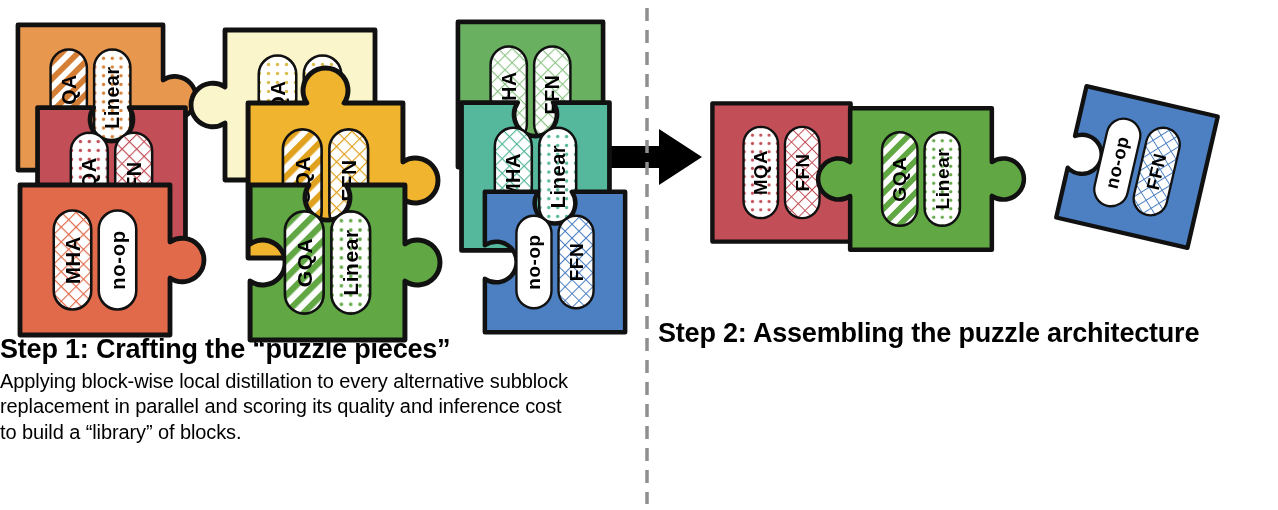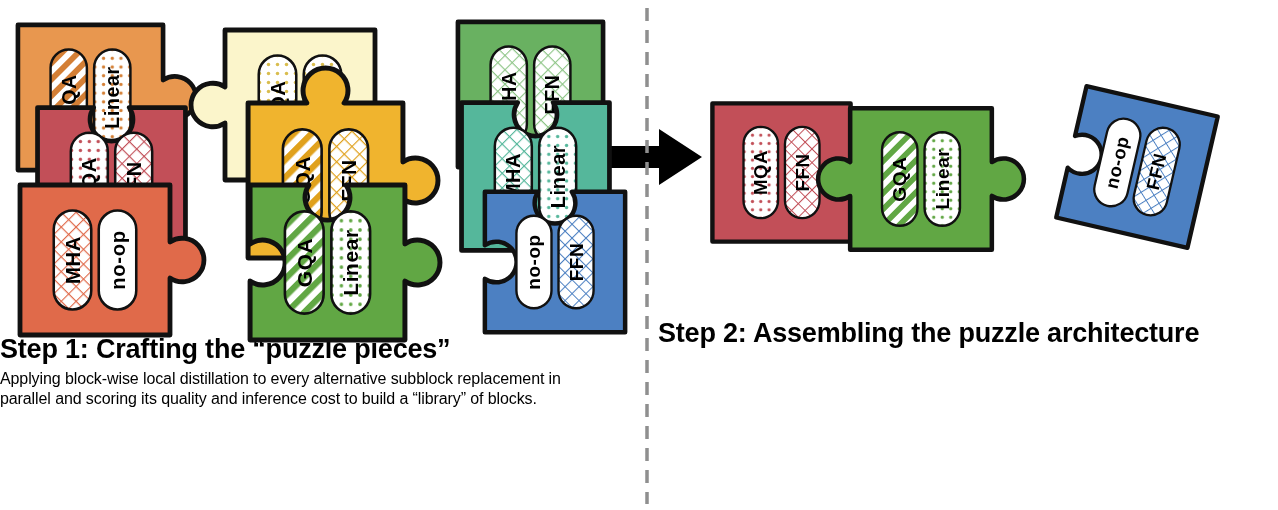--- a/index.html
+++ b/index.html
@@ -8,21 +8,21 @@
     width:1278px; height:510px; overflow:hidden;
     font-family:"Liberation Sans", sans-serif;
   }
   .stage { position:relative; width:1278px; height:510px; background:#fff; }
   .slot { position:absolute; }
   .slot svg { width:100%; height:100%; overflow:visible; display:block; }
   .divider { position:absolute; left:645px; top:8px; width:4px; height:496px; }
   .arrow { position:absolute; left:607px; top:127px; width:97px; height:60px; }
   .caption { position:absolute; color:#000; }
   .caption .heading { font-size:27px; font-weight:700; margin-bottom:4px; letter-spacing:-0.2px; }
-  .caption .body { font-size:16px; line-height:1.27; letter-spacing:-0.1px; }
+  .caption .body { font-size:20px; line-height:1.27; letter-spacing:-0.1px; }
   .caption-left  { left:0;  top:334px; width:580px; }
   .caption-right { left:658px; top:318px; width:572px; }
 </style>
 </head>
 <body>
 
 <div class="stage">
 
   <div>
     <div class="slot" style="left:-14px; top:-7px;  width:209px; height:209px; z-index:1;">

